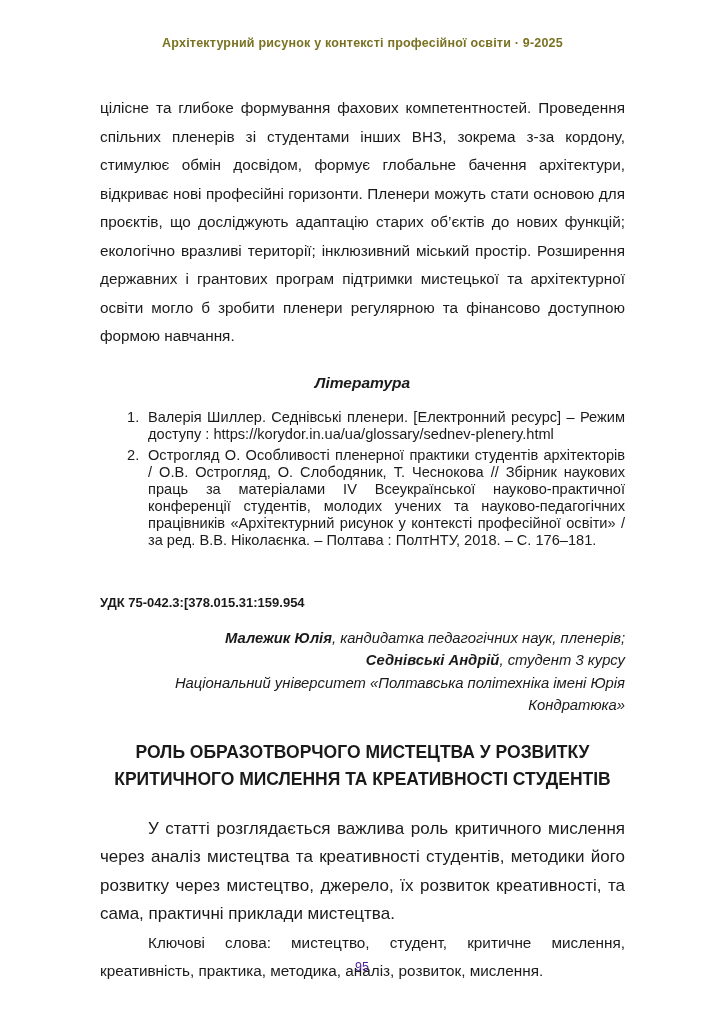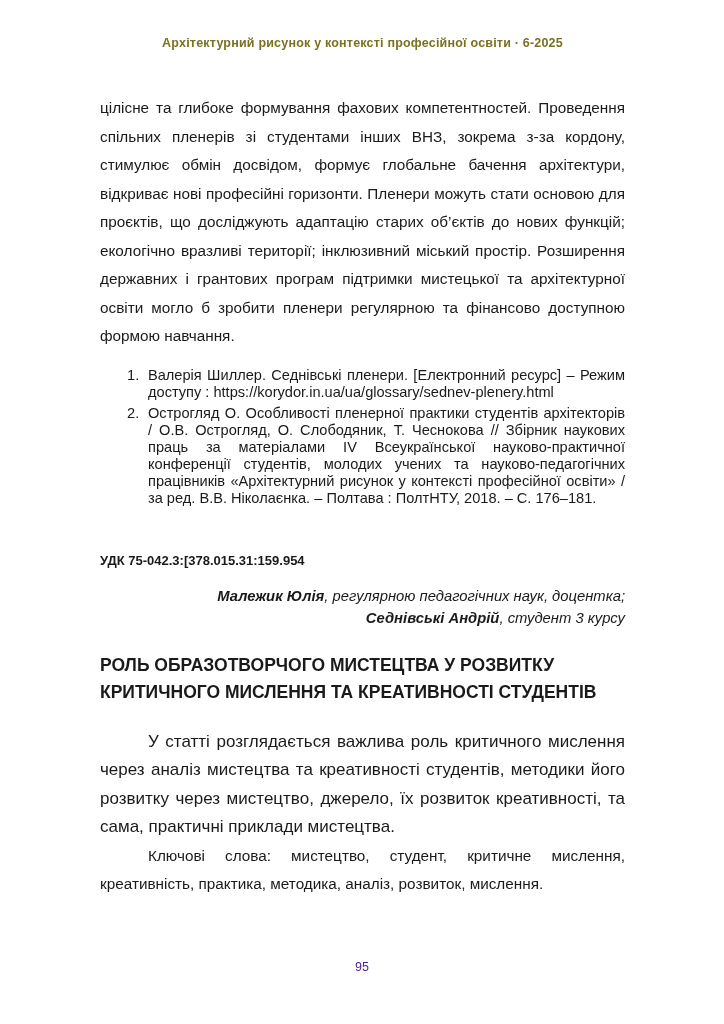--- a/index.html
+++ b/index.html
@@ -66,21 +66,21 @@
   .authors-block {
     margin-top: 14px;
     text-align: right;
     font-style: italic;
     font-size: 14.8px;
     line-height: 22.5px;
   }
   .author-name { font-weight: bold; margin-top: 23px; }
   .article-title {
     margin-top: 22px;
-    text-align: left;
+    text-align: center;
     font-size: 17.5px;
     font-weight: bold;
     line-height: 27px;
   }
   .abstract-paragraph {
     margin-top: 22px;
     font-size: 17px;
     line-height: 28.5px;
     text-align: justify;
     text-indent: 48px;
@@ -99,43 +99,45 @@
     text-align: center;
     font-size: 12.5px;
     color: #4c1d95;
   }
 </style>
 </head>
 <body>
 
 <div class="page">
 
-  <div class="running-header">Архітектурний рисунок у контексті професійної освіти · 6-2025</div>
+  <div class="running-header">Архітектурний рисунок у контексті професійної освіти · 9-2025</div>
 
   <p class="body-paragraph">цілісне та глибоке формування фахових компетентностей. Проведення спільних пленерів зі студентами інших ВНЗ, зокрема з-за кордону, стимулює обмін досвідом, формує глобальне бачення архітектури, відкриває нові професійні горизонти. Пленери можуть стати основою для проєктів, що досліджують адаптацію старих об’єктів до нових функцій; екологічно вразливі території; інклюзивний міський простір. Розширення  державних і грантових програм підтримки мистецької та архітектурної освіти могло б зробити пленери регулярною та фінансово доступною формою навчання.</p>
 
+  <h3 class="literature-heading">Література</h3>
 
   <ol class="references">
     <li>
       <span>Валерія Шиллер. Седнівські пленери. [Електронний ресурс] – Режим доступу : </span><span>https://korydor.in.ua/ua/glossary/sednev-plenery.html</span>
     </li>
     <li>
       <span>Острогляд О. Особливості пленерної практики студентів архітекторів / О.В. Острогляд, О. Слободяник, Т. Чеснокова // Збірник наукових праць за матеріалами IV Всеукраїнської науково-практичної конференції студентів, молодих учених та науково-педагогічних працівників «Архітектурний рисунок у контексті професійної освіти» / за ред. В.В. Ніколаєнка. – Полтава : ПолтНТУ, 2018. – С. 176–181.</span>
     </li>
   </ol>
 
   <p class="udc-line">УДК 75-042.3:[378.015.31:159.954</p>
 
   <div class="authors-block">
     <div>
-      <span class="author-name">Малежик Юлія</span><span>, регулярною педагогічних наук, доцентка;</span>
+      <span class="author-name">Малежик Юлія</span><span>, кандидатка педагогічних наук, пленерів;</span>
     </div>
     <div>
       <span class="author-name">Седнівські Андрій</span><span>, студент 3 курсу</span>
     </div>
+    <div>Національний університет «Полтавська політехніка імені Юрія Кондратюка»</div>
   </div>
 
   <h1 class="article-title">РОЛЬ ОБРАЗОТВОРЧОГО МИСТЕЦТВА У РОЗВИТКУ КРИТИЧНОГО МИСЛЕННЯ ТА КРЕАТИВНОСТІ СТУДЕНТІВ</h1>
 
   <p class="abstract-paragraph">У статті розглядається важлива роль критичного мислення через аналіз мистецтва та креативності студентів, методики його розвитку через мистецтво, джерело, їх розвиток креативності, та сама, практичні приклади мистецтва.</p>
 
   <p class="keywords-paragraph">Ключові слова: мистецтво, студент, критичне мислення, креативність, практика, методика, аналіз, розвиток, мислення.</p>
 
   <div class="page-number">95</div>
 

